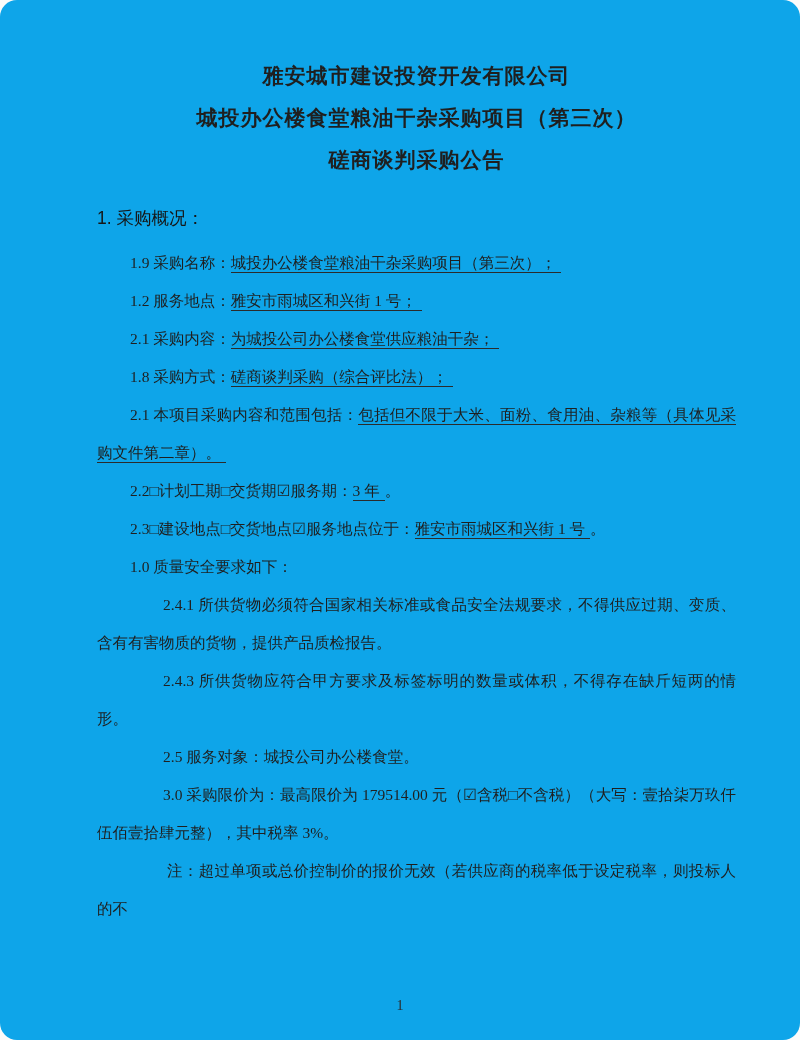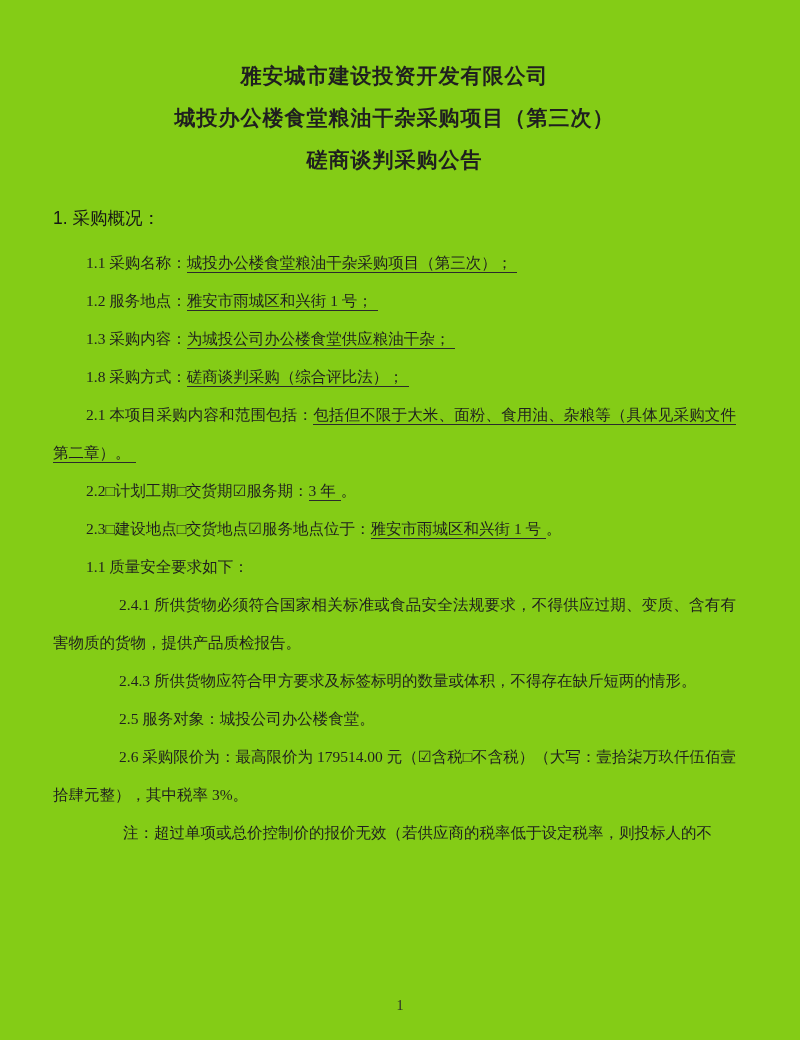--- a/index.html
+++ b/index.html
@@ -7,25 +7,26 @@
     padding: 0;
     width: 800px;
     height: 1040px;
     background: #fbfbfa;
     overflow: hidden;
   }
   .page {
     position: relative;
     width: 800px;
     height: 1040px;
-    background: #84cc16;
+    background: #0ea5e9;
     color: #1f1f1f;
     font-family: "Liberation Serif", "DejaVu Serif", serif;
     box-sizing: border-box;
-    padding: 55px 64px 0 53px;
+    padding: 55px 64px 0 97px;
+    border-radius: 17px;
   }
   
   .title-block { text-align: center; }
   .title-line {
     font-size: 21px;
     font-weight: 700;
     line-height: 42px;
     letter-spacing: 1px;
     white-space: nowrap;
   }
@@ -73,44 +74,44 @@
 <div class="page">
 
   <div class="title-block">
     <div class="title-line">雅安城市建设投资开发有限公司</div>
     <div class="title-line">城投办公楼食堂粮油干杂采购项目（第三次）</div>
     <div class="title-line">磋商谈判采购公告</div>
   </div>
 
   <h2 class="sec-heading first">1. 采购概况：</h2>
 
-  <p class="para std"><span>1.1 采购名称：</span><span class="u">城投办公楼食堂粮油干杂采购项目（第三次）；</span><span></span></p>
+  <p class="para std"><span>1.9 采购名称：</span><span class="u">城投办公楼食堂粮油干杂采购项目（第三次）；</span><span></span></p>
 
   <p class="para std"><span>1.2 服务地点：</span><span class="u">雅安市雨城区和兴街 1 号；</span><span></span></p>
 
-  <p class="para std"><span>1.3 采购内容：</span><span class="u">为城投公司办公楼食堂供应粮油干杂；</span><span></span></p>
+  <p class="para std"><span>2.1 采购内容：</span><span class="u">为城投公司办公楼食堂供应粮油干杂；</span><span></span></p>
 
   <p class="para std"><span>1.8 采购方式：</span><span class="u">磋商谈判采购（综合评比法）；</span><span></span></p>
 
 
 
   <p class="para std"><span>2.1 本项目采购内容和范围包括：</span><span class="u">包括但不限于大米、面粉、食用油、杂粮等（具体见采购文件第二章）。</span><span></span></p>
 
   <p class="para std"><span>2.2□计划工期□交货期☑服务期：</span><span class="u">3 年</span><span>。</span></p>
 
   <p class="para std"><span>2.3□建设地点□交货地点☑服务地点位于：</span><span class="u">雅安市雨城区和兴街 1 号</span><span>。</span></p>
 
-  <p class="para std"><span>1.1 质量安全要求如下：</span></p>
+  <p class="para std"><span>1.0 质量安全要求如下：</span></p>
 
   <p class="para deep"><span>2.4.1 所供货物必须符合国家相关标准或食品安全法规要求，不得供应过期、变质、含有有害物质的货物，提供产品质检报告。</span></p>
 
 
   <p class="para deep"><span>2.4.3 所供货物应符合甲方要求及标签标明的数量或体积，不得存在缺斤短两的情形。</span></p>
 
   <p class="para deep"><span>2.5 服务对象：城投公司办公楼食堂。</span></p>
 
-  <p class="para deep"><span>2.6 采购限价为：最高限价为 179514.00 元（☑含税□不含税）（大写：壹拾柒万玖仟伍佰壹拾肆元整），其中税率 3%。</span></p>
+  <p class="para deep"><span>3.0 采购限价为：最高限价为 179514.00 元（☑含税□不含税）（大写：壹拾柒万玖仟伍佰壹拾肆元整），其中税率 3%。</span></p>
 
   <p class="para note"><span>注：超过单项或总价控制价的报价无效（若供应商的税率低于设定税率，则投标人的不</span></p>
 
   <div class="page-number">1</div>
 
 </div>
 
 </body></html>

